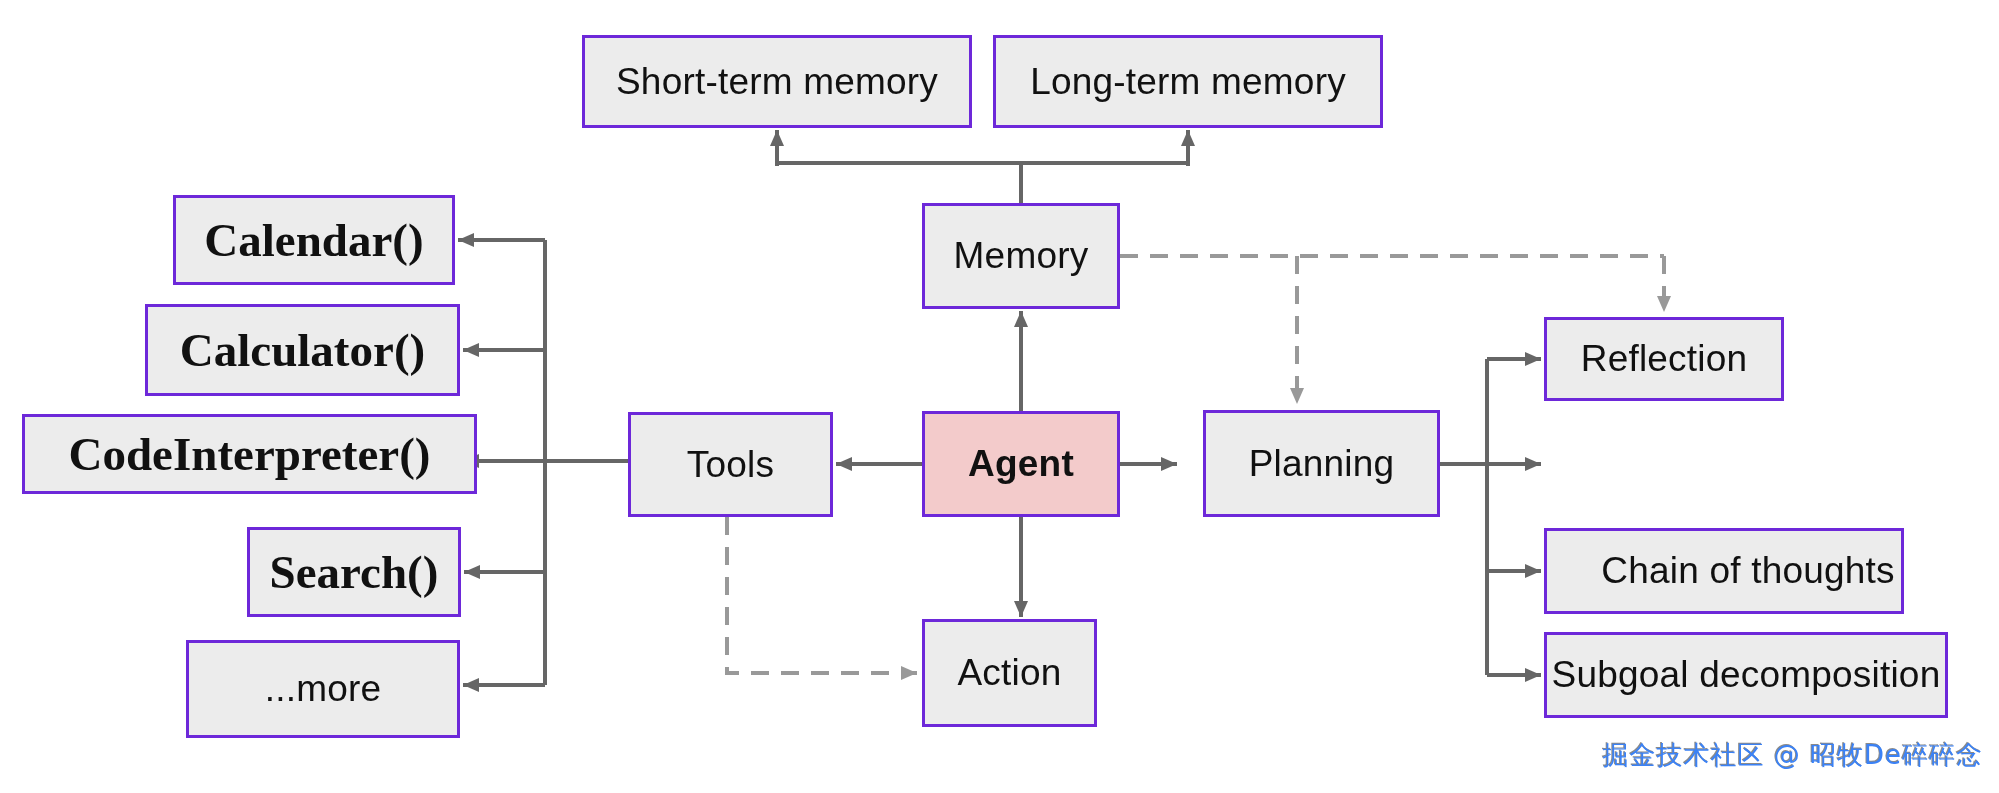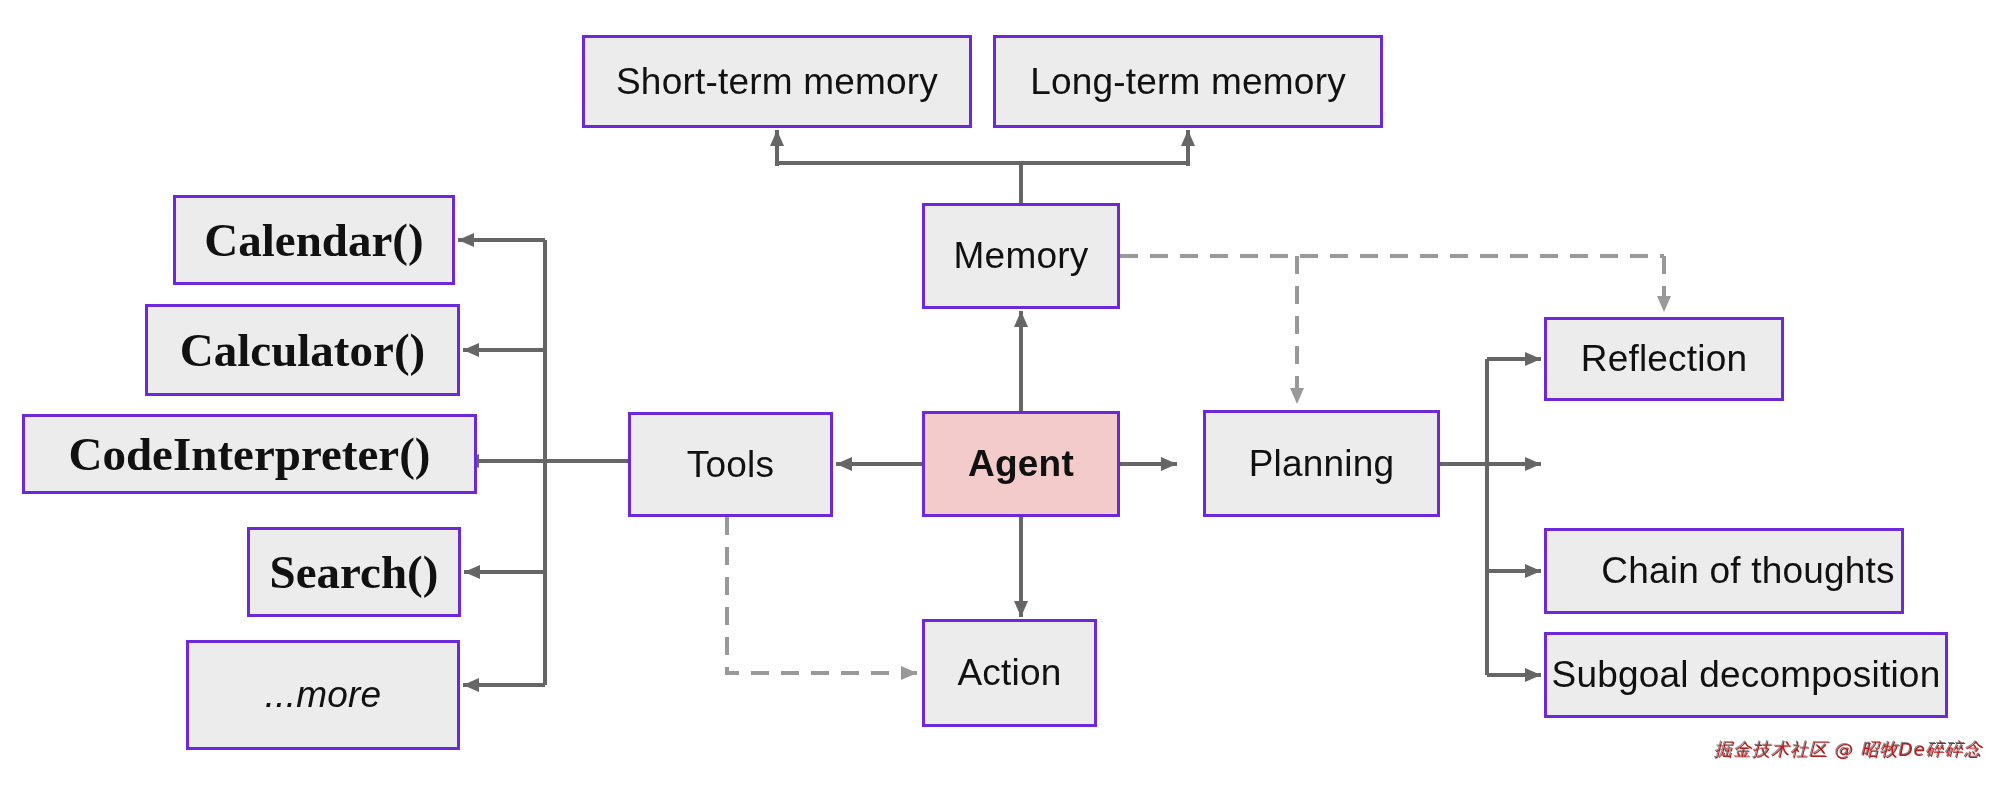--- a/index.html
+++ b/index.html
@@ -31,26 +31,25 @@
     letter-spacing:0;
   }
   .node.pink{
     background:#f3cbcb;
     font-weight:bold;
   }
   #watermark{
     position:absolute;
     right:16px;
     top:738px;
-    font-size:18px;
-    color:#b91c1c;
+    font-size:26px;
+    color:#3b82f6;
     text-shadow:-1px -1px 0 #8a8a8a, 2px 2px 1px #ffffff;
     letter-spacing:1px;
     font-family:"DejaVu Sans","Liberation Sans",sans-serif;
-    font-style:italic;
   }
 </style>
 </head>
 <body>
 
 <div id="canvas">
 
   <svg id="edges" viewBox="0 0 1999 793" xmlns="http://www.w3.org/2000/svg">
     <defs>
       <marker id="arrow-solid" markerUnits="userSpaceOnUse" markerWidth="20" markerHeight="18" refX="16" refY="7" orient="auto">
@@ -117,17 +116,17 @@
   <div class="node" style="left:1544px;top:632px;width:404px;height:86px;">Subgoal decomposition</div>
 
   <div class="node mono" style="left:173px;top:195px;width:282px;height:90px;">Calendar()</div>
 
   <div class="node mono" style="left:145px;top:304px;width:315px;height:92px;">Calculator()</div>
 
   <div class="node mono" style="left:22px;top:414px;width:455px;height:80px;">CodeInterpreter()</div>
 
   <div class="node mono" style="left:247px;top:527px;width:214px;height:90px;">Search()</div>
 
-  <div class="node" style="left:186px;top:640px;width:274px;height:110px;font-style:italic;">...more</div>
+  <div class="node" style="left:186px;top:640px;width:274px;height:98px;">...more</div>
 
   <div id="watermark">掘金技术社区 @ 昭牧De碎碎念</div>
 
 </div>
 
 </body></html>

